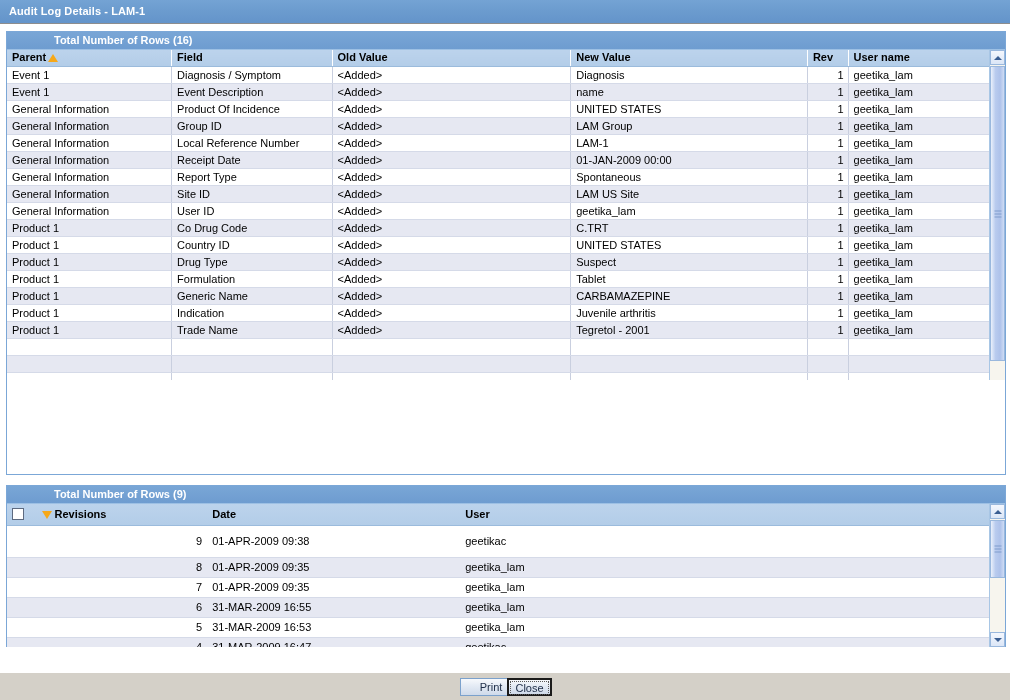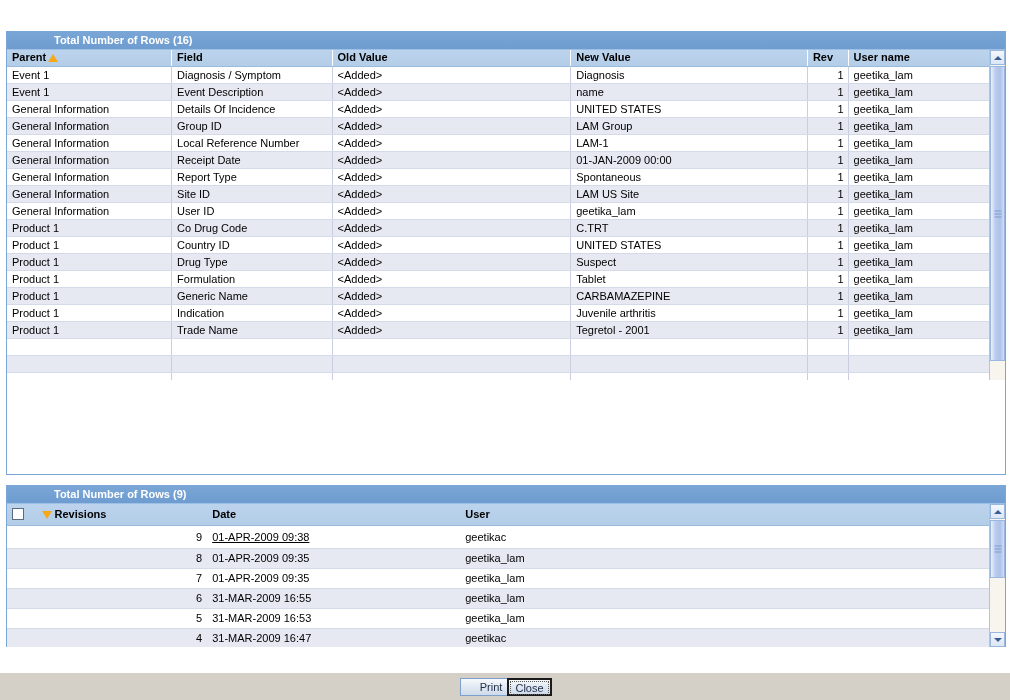--- a/index.html
+++ b/index.html
@@ -227,20 +227,23 @@
     border: 1px dotted #5b5b5b;
     line-height: 12px;
     height: 12px;
   }
 </style>
 </head>
 <body>
 
 <div id="app">
 
+  <div class="titlebar">
+    <span class="t-text">Audit Log Details - LAM-1</span>
+  </div>
 
   <div class="panel" id="audit-panel" style="left:6px; top:31px; width:1000px; height:444px;">
 
     <div class="panel-head">
       <span class="ph-text">Total Number of Rows (16)</span>
     </div>
 
     <div class="grid-wrap" style="height:330px;">
       <table class="grid" id="audit-grid">
         <colgroup>
@@ -273,21 +276,21 @@
             <tr class="even">
               <td>Event 1</td>
               <td>Event Description</td>
               <td>&lt;Added&gt;</td>
               <td>name</td>
               <td class="num">1</td>
               <td>geetika_lam</td>
             </tr>
             <tr class="odd">
               <td>General Information</td>
-              <td>Details Of Incidence</td>
+              <td>Product Of Incidence</td>
               <td>&lt;Added&gt;</td>
               <td>UNITED STATES</td>
               <td class="num">1</td>
               <td>geetika_lam</td>
             </tr>
             <tr class="even">
               <td>General Information</td>
               <td>Group ID</td>
               <td>&lt;Added&gt;</td>
               <td>LAM Group</td>
@@ -504,21 +507,21 @@
             </th>
             <th class="num" style="height:21px; border-right:none;"><span class="sort-desc"></span><span>Revisions</span></th>
             <th style="height:17px; border-right:none; padding-left:6px;"><span>Date</span></th>
             <th style="height:21px; border-right:none;"><span>User</span></th>
           </tr>
         </thead>
         <tbody id="rev-body">
             <tr class="odd">
               <td style="border-right: none; height: 20px;">&nbsp;</td>
               <td class="num" style="border-right: none; height: 20px;">9</td>
-              <td style="border-right: none; height: 23px; padding-left: 6px; text-decoration: underline;">01-APR-2009 09:38</td>
+              <td style="border-right: none; height: 32px; padding-left: 6px;">01-APR-2009 09:38</td>
               <td style="border-right: none; height: 20px;">geetikac</td>
             </tr>
             <tr class="even">
               <td style="border-right: none; height: 20px;">&nbsp;</td>
               <td class="num" style="border-right: none; height: 20px;">8</td>
               <td style="border-right: none; height: 20px; padding-left: 6px;">01-APR-2009 09:35</td>
               <td style="border-right: none; height: 20px;">geetika_lam</td>
             </tr>
             <tr class="odd">
               <td style="border-right: none; height: 20px;">&nbsp;</td>

